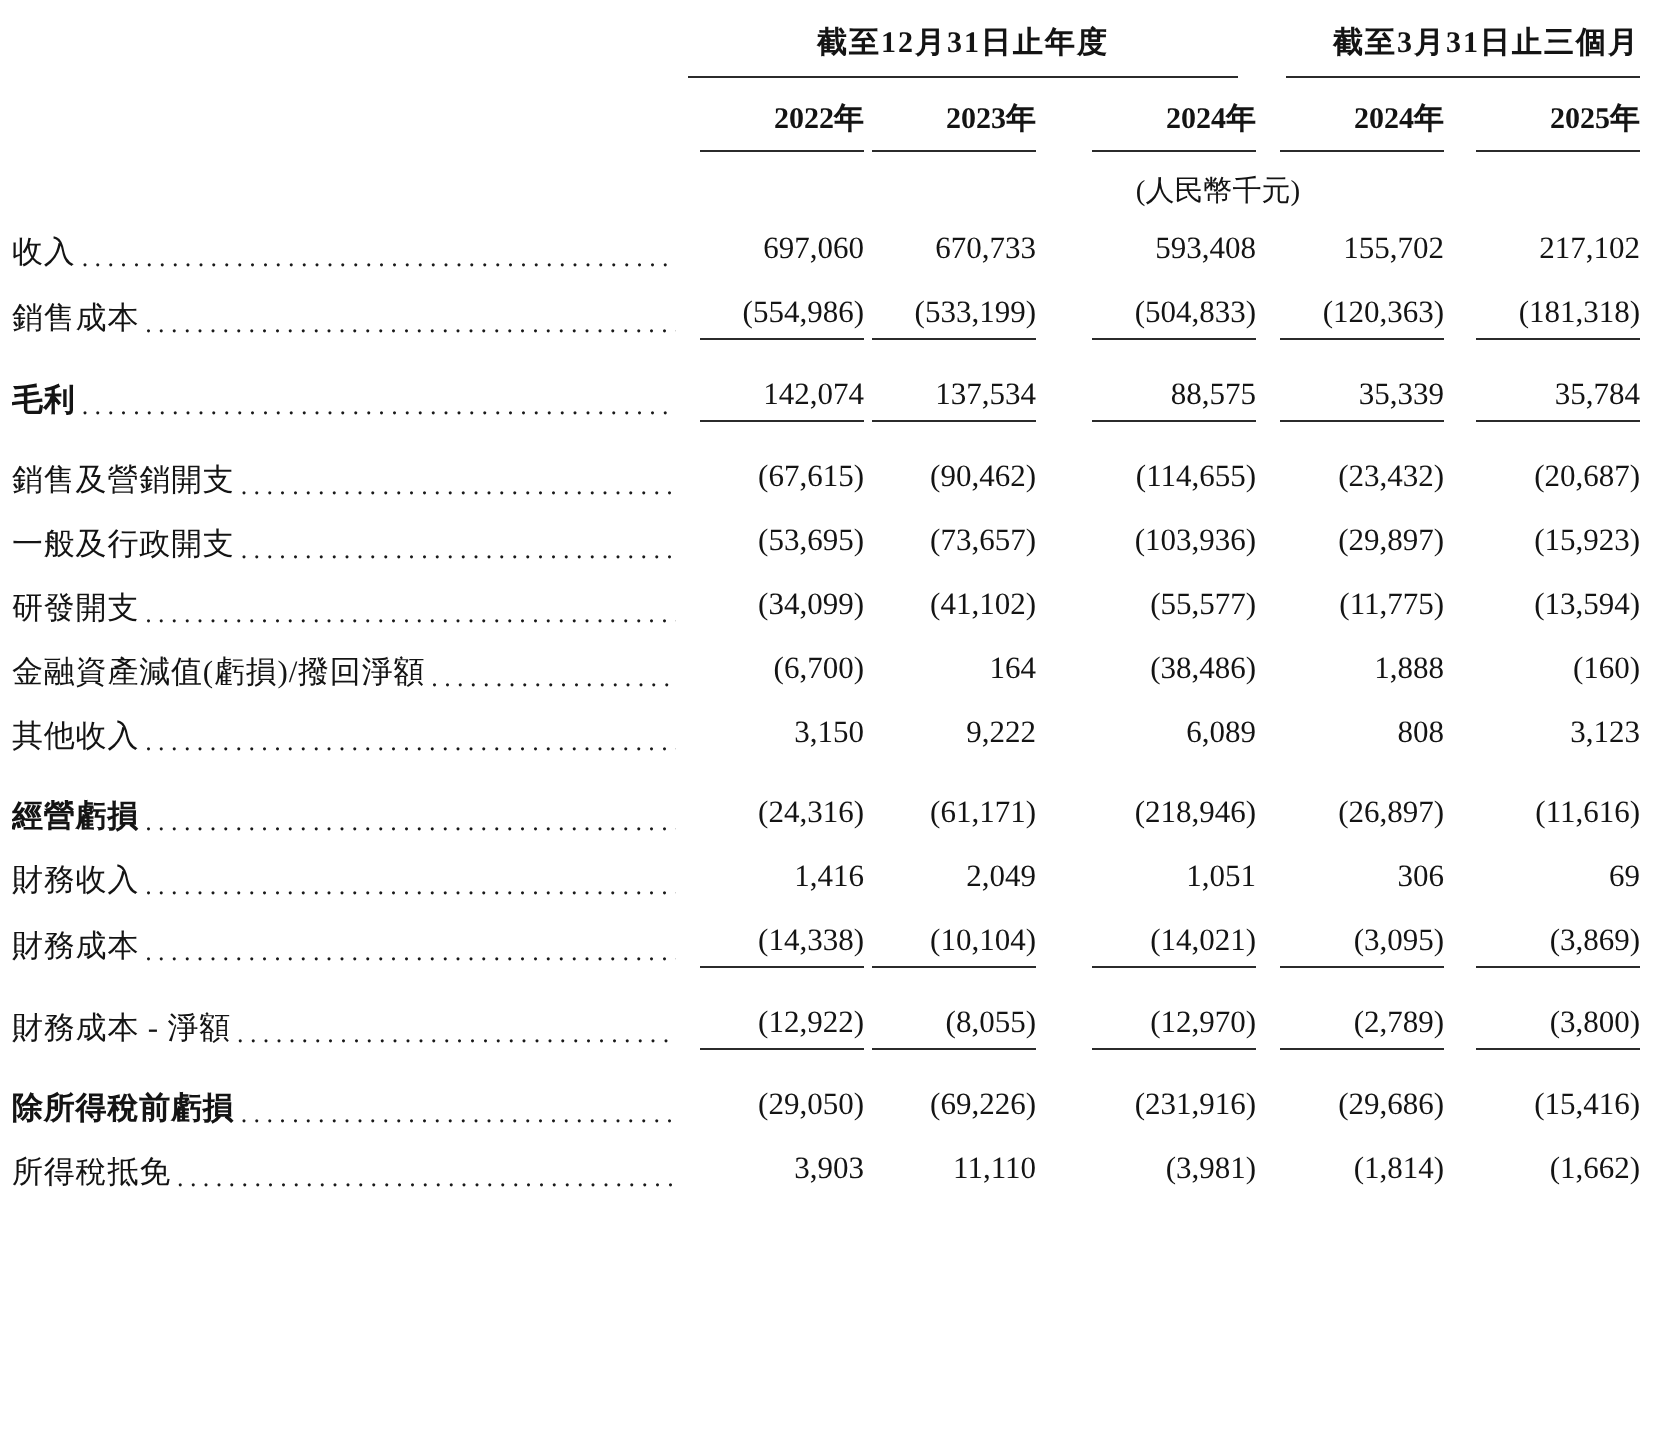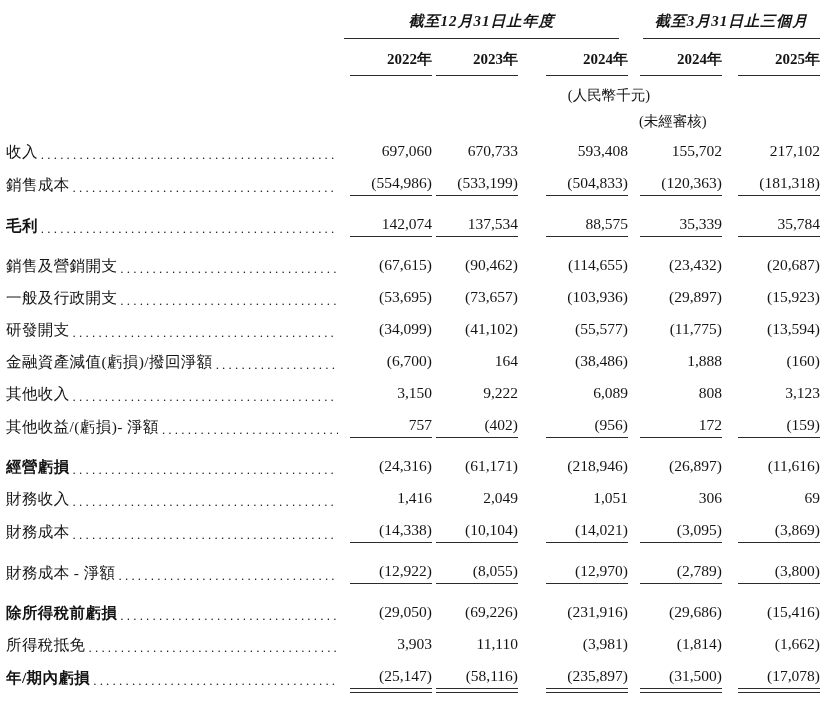--- a/index.html
+++ b/index.html
@@ -23,23 +23,23 @@
   .num .cell{
     width:82px;margin-left:auto;text-align:right;
     font-size:15.5px;white-space:nowrap;padding-bottom:3px;
   }
   .u1{border-bottom:1.4px solid #2b2b2b;}
   .dbl{border-bottom:1.4px solid #2b2b2b;position:relative;}
   .dbl::after{content:"";position:absolute;left:0;right:0;bottom:-4.5px;border-bottom:1.4px solid #2b2b2b;}
 
   
   .grp{font-weight:700;font-size:15px;text-align:center;letter-spacing:1px;
-       padding-bottom:7px;border-bottom:1.4px solid #2b2b2b;white-space:nowrap;font-style:italic;}
+       padding-bottom:7px;border-bottom:1.4px solid #2b2b2b;white-space:nowrap;}
   .grp1{margin-right:9px;}
-  .grp2{margin-left:15px;}
+  .grp2{margin-left:15px;text-align:right;}
   .yr{width:82px;margin-left:auto;text-align:right;font-weight:700;font-size:15px;
       padding-top:11px;padding-bottom:6px;border-bottom:1.4px solid #2b2b2b;white-space:nowrap;}
   .unit{ text-align:right;font-size:14.5px;padding-top:10px;transform:translateX(22px);white-space:nowrap;}
   .unaud{font-size:14.5px;padding-top:7px;padding-left:11px;white-space:nowrap;}
 
   
   tr.r td{padding-top:11px;}
   tr.gap td{padding-top:19px;}
 </style>
 </head>
@@ -87,27 +87,20 @@
   </tr>
 
   <tr>
     <td></td>
     <td colspan="3">
       <div class="unit">(人民幣千元)</div>
     </td>
     <td colspan="2"></td>
   </tr>
 
-  <tr>
-    <td></td>
-    <td colspan="3"></td>
-    <td colspan="2">
-      <div class="unaud">(未經審核)</div>
-    </td>
-  </tr>
 
   <tr class="r">
     <td>
             <div class="lblwrap">
               <span class="txt">收入</span>
               <span class="leader"></span>
             </div>
           </td>
     <td class="num">
             <div class="cell">697,060</div>
@@ -287,43 +280,20 @@
             <div class="cell">6,089</div>
           </td>
     <td class="num">
             <div class="cell">808</div>
           </td>
     <td class="num">
             <div class="cell">3,123</div>
           </td>
   </tr>
 
-  <tr class="r">
-    <td>
-            <div class="lblwrap">
-              <span class="txt">其他收益/(虧損)- 淨額</span>
-              <span class="leader"></span>
-            </div>
-          </td>
-    <td class="num">
-            <div class="cell u1">757</div>
-          </td>
-    <td class="num">
-            <div class="cell u1">(402)</div>
-          </td>
-    <td class="num">
-            <div class="cell u1">(956)</div>
-          </td>
-    <td class="num">
-            <div class="cell u1">172</div>
-          </td>
-    <td class="num">
-            <div class="cell u1">(159)</div>
-          </td>
-  </tr>
 
   <tr class="r b gap">
     <td>
             <div class="lblwrap">
               <span class="txt">經營虧損</span>
               <span class="leader"></span>
             </div>
           </td>
     <td class="num">
             <div class="cell">(24,316)</div>
@@ -455,39 +425,16 @@
             <div class="cell">(3,981)</div>
           </td>
     <td class="num">
             <div class="cell">(1,814)</div>
           </td>
     <td class="num">
             <div class="cell">(1,662)</div>
           </td>
   </tr>
 
-  <tr class="r b">
-    <td>
-            <div class="lblwrap">
-              <span class="txt">年/期內虧損</span>
-              <span class="leader"></span>
-            </div>
-          </td>
-    <td class="num">
-            <div class="cell dbl">(25,147)</div>
-          </td>
-    <td class="num">
-            <div class="cell dbl">(58,116)</div>
-          </td>
-    <td class="num">
-            <div class="cell dbl">(235,897)</div>
-          </td>
-    <td class="num">
-            <div class="cell dbl">(31,500)</div>
-          </td>
-    <td class="num">
-            <div class="cell dbl">(17,078)</div>
-          </td>
-  </tr>
 
 </tbody>
     </table>
 </div>
 
 </body></html>

